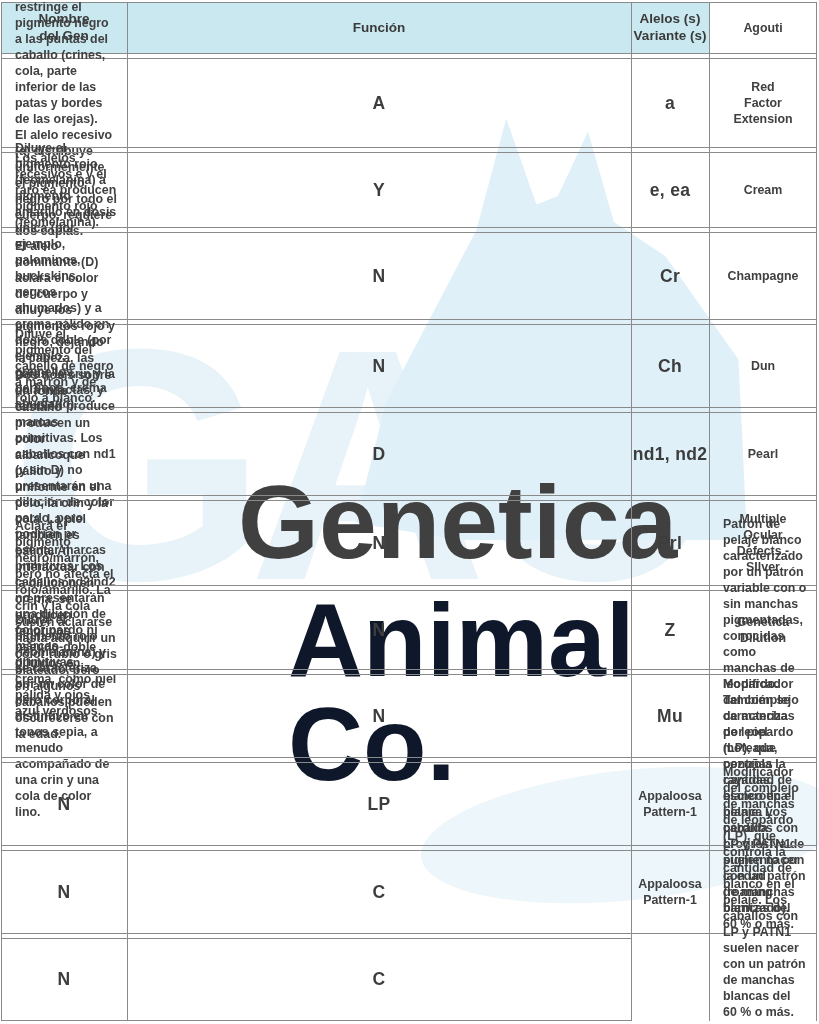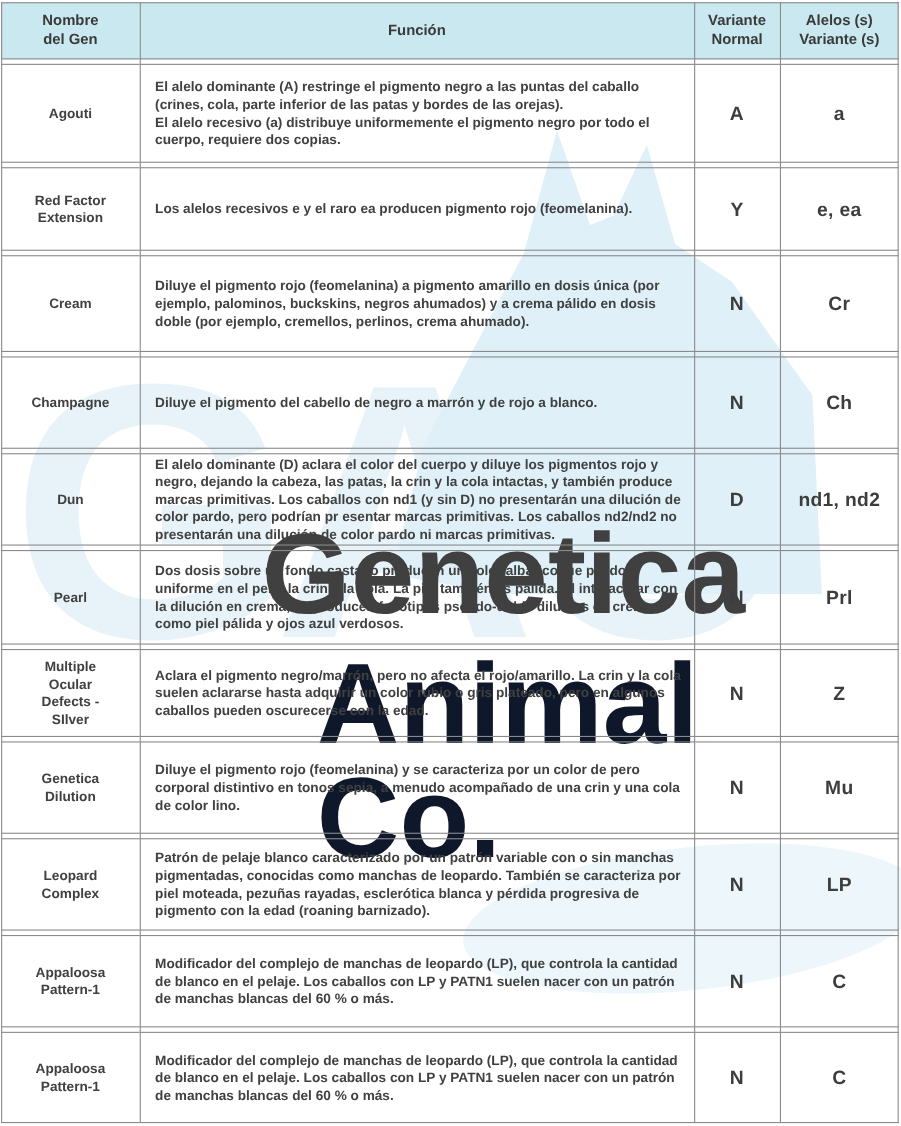--- a/index.html
+++ b/index.html
@@ -149,22 +149,20 @@
     <div class="wm-word2">Animal Co.</div>
     <div class="wm-blob"></div>
   </div>
 
   <div class="table-area">
     <div class="grid">
 
       <div class="cell hdr">Nombre
 del Gen</div>
       <div class="cell hdr">Función</div>
-      <div class="cell hdr">Variante
-Normal</div>
       <div class="cell hdr">Alelos (s)
 Variante (s)</div>
 
       <div class="cell gene">Agouti</div>
       <div class="cell func">El alelo dominante (A) restringe el pigmento negro a las puntas del caballo (crines, cola, parte inferior de las patas y bordes de las orejas).
 El alelo recesivo (a) distribuye uniformemente el pigmento negro por todo el cuerpo, requiere dos copias.</div>
       <div class="cell var">A</div>
       <div class="cell var">a</div>
 
       <div class="cell gene">Red Factor Extension</div>
@@ -195,21 +193,20 @@
       <div class="cell gene">Multiple Ocular Defects - SIlver</div>
       <div class="cell func">Aclara el pigmento negro/marrón, pero no afecta el rojo/amarillo. La crin y la cola suelen aclararse hasta adquirir un color rubio o gris plateado, pero en algunos caballos pueden oscurecerse con la edad.</div>
       <div class="cell var">N</div>
       <div class="cell var">Z</div>
 
       <div class="cell gene">Genetica Dilution</div>
       <div class="cell func">Diluye el pigmento rojo (feomelanina) y se caracteriza por un color de pero corporal distintivo en tonos sepia, a menudo acompañado de una crin y una cola de color lino.</div>
       <div class="cell var">N</div>
       <div class="cell var">Mu</div>
 
-      <div class="cell gene">Leopard Complex</div>
       <div class="cell func">Patrón de pelaje blanco caracterizado por un patrón variable con o sin manchas pigmentadas, conocidas como manchas de leopardo. También se caracteriza por piel moteada, pezuñas rayadas, esclerótica blanca y pérdida progresiva de pigmento con la edad (roaning barnizado).</div>
       <div class="cell var">N</div>
       <div class="cell var">LP</div>
 
       <div class="cell gene">Appaloosa Pattern-1</div>
       <div class="cell func">Modificador del complejo de manchas de leopardo (LP), que controla la cantidad de blanco en el pelaje. Los caballos con LP y PATN1 suelen nacer con un patrón de manchas blancas del 60 % o más.</div>
       <div class="cell var">N</div>
       <div class="cell var">C</div>
 
       <div class="cell gene">Appaloosa Pattern-1</div>

